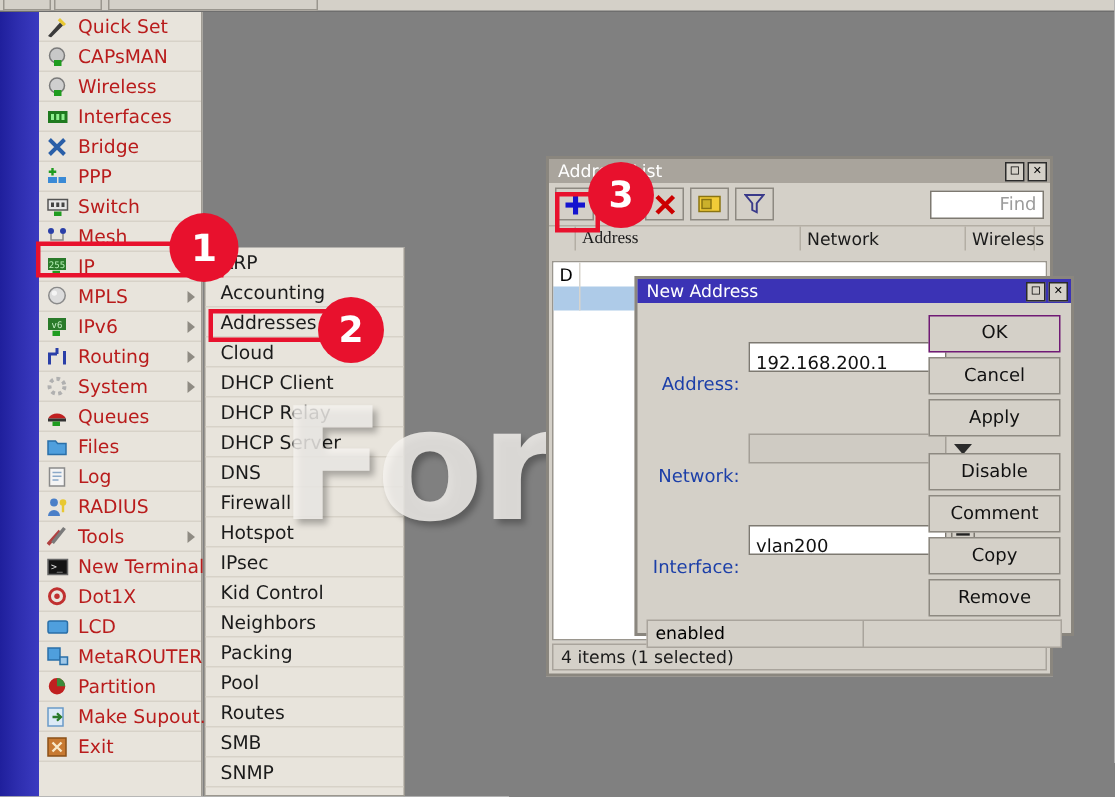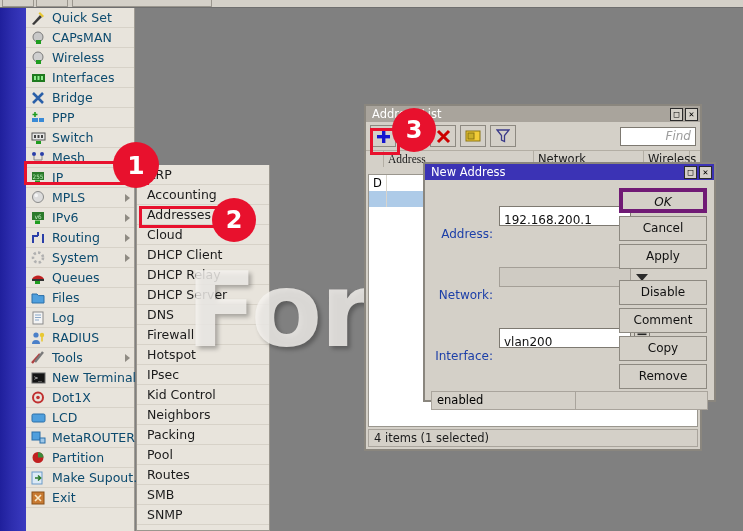--- a/index.html
+++ b/index.html
@@ -48,21 +48,21 @@
   .menu {
     position: absolute; left: 26px; top: 8px; width: 109px; height: 523px;
     background: #e8e4dc;
     border-right: 1px solid #a09c94;
   }
   .mrow {
     position: relative;
     height: 20px; line-height: 20px;
     padding-left: 26px;
     font-size: 12.5px;
-    color: #0c4a6e;
+    color: #b91c1c;
     border-bottom: 1px solid #d7d2c8;
     white-space: nowrap;
     overflow: visible;
   }
   .mrow .ic {
     position: absolute; left: 5px; top: 3px; width: 15px; height: 14px;
   }
   .mrow .arrow {
     position: absolute; right: 4px; top: 6px;
     width: 0; height: 0;
@@ -142,21 +142,21 @@
     border: 1px solid #8d8981;
     background: #d4d0c8;
     display: flex; align-items: center; justify-content: center;
     position: relative;
   }
   .findbox {
     margin-left: auto;
     width: 76px; height: 19px;
     background: #ffffff;
     border: 1px solid #7d7971;
-    font-size: 12px; font-style: italic; color: #9c9c9c;
+    font-size: 12px; color: #9c9c9c;
     padding: 0 4px; line-height: 17px; text-align: right;
   }
   .colhdr {
     display: flex; height: 17px; background: #d4d0c8;
     border-top: 1px solid #b3aea4;
     font-size: 11.5px; color: #1b1b1b;
   }
   .colhdr .c {
     border-right: 1px solid #b3aea4;
     line-height: 17px; padding-left: 4px; position: relative;
@@ -167,21 +167,21 @@
   }
   .grow { display: flex; height: 16px; font-size: 11.5px; }
   .grow .flag { width: 18px; border-right: 1px solid #d8d4cc; padding-left: 4px; line-height: 16px; }
   .statusbar {
     position: absolute; left: 2px; bottom: 2px; right: 2px; height: 18px;
     background: #d4d0c8; border: 1px solid #a9a49c;
     font-size: 11.5px; line-height: 17px; padding-left: 5px; color: #1b1b1b;
   }
 
   
-  #newaddr { left: 423px; top: 162px; width: 293px; height: 240px; z-index: 30; }
+  #newaddr { left: 423px; top: 184px; width: 293px; height: 240px; z-index: 30; }
   #newaddr .tbar { background: #3b33b5; }
   .na-body { position: relative; height: 100%; padding: 8px 6px 0 6px; }
   .na-label {
     color: #1c3fa8; font-size: 12px; text-align: right;
     width: 62px; line-height: 20px; margin-top: 36px;
   }
   .na-row { display: flex; align-items: center; margin-bottom: 5px; }
   .na-input {
     height: 20px; background: #ffffff; border: 1px solid #7d7971;
     font-size: 12px; line-height: 18px; padding: 4px 4px; margin-left: 6px;
@@ -197,21 +197,21 @@
     width: 16px; height: 20px; margin-left: 3px;
     border: 1px solid #7d7971; background: #d4d0c8;
     display: flex; align-items: center; justify-content: center;
   }
   .na-btns { position: absolute; right: 7px; top: 8px; width: 88px; }
   .nbtn {
     width: 88px; height: 25px; margin-bottom: 3px;
     background: #d4d0c8; border: 1px solid #8d8981;
     font-size: 12px; text-align: center; line-height: 23px; color: #111;
   }
-  .nbtn.primary { border: 4px solid #701a75; line-height: 21px; font-style: italic; }
+  .nbtn.primary { border: 1px solid #701a75; line-height: 21px; }
   .na-status {
     position: absolute; left: 6px; bottom: 6px; right: 6px; height: 19px;
     display: flex;
   }
   .na-status .s1 {
     flex: 0 0 145px; background: #d4d0c8; border: 1px solid #a9a49c;
     font-size: 11.5px; line-height: 17px; padding-left: 5px;
   }
   .na-status .s2 { flex: 1; background: #d4d0c8; border: 1px solid #a9a49c; border-left: none; }
 

